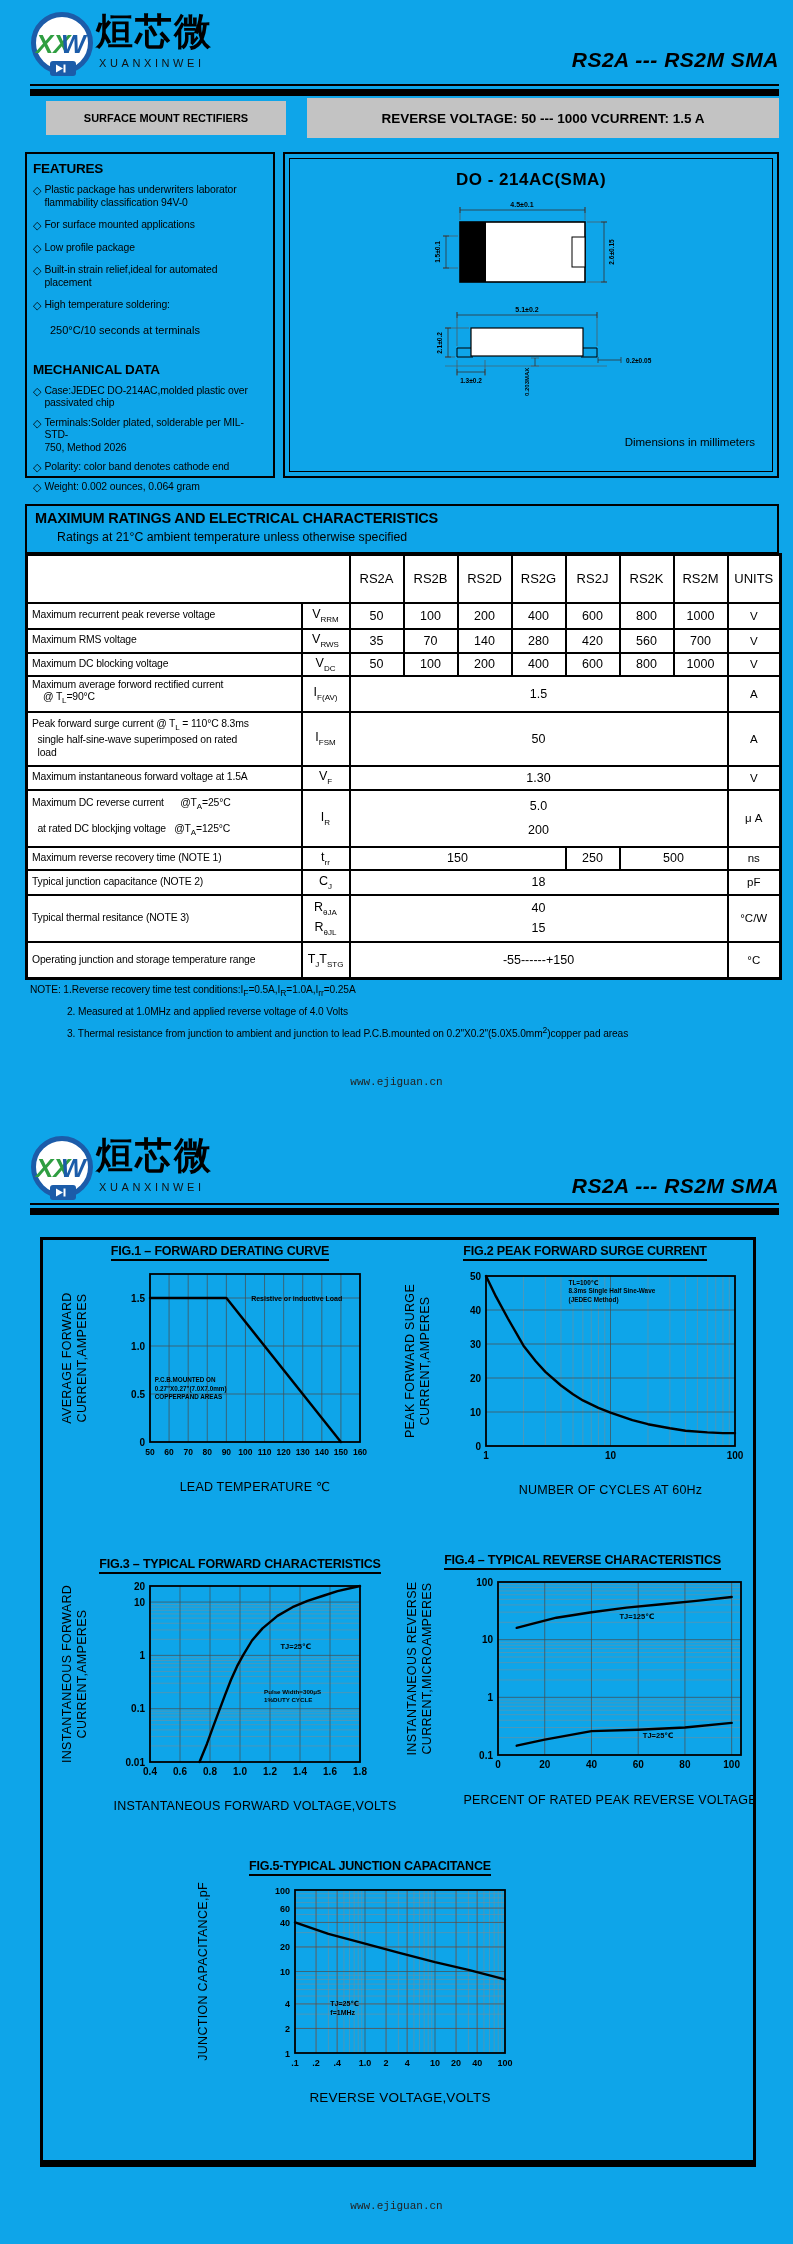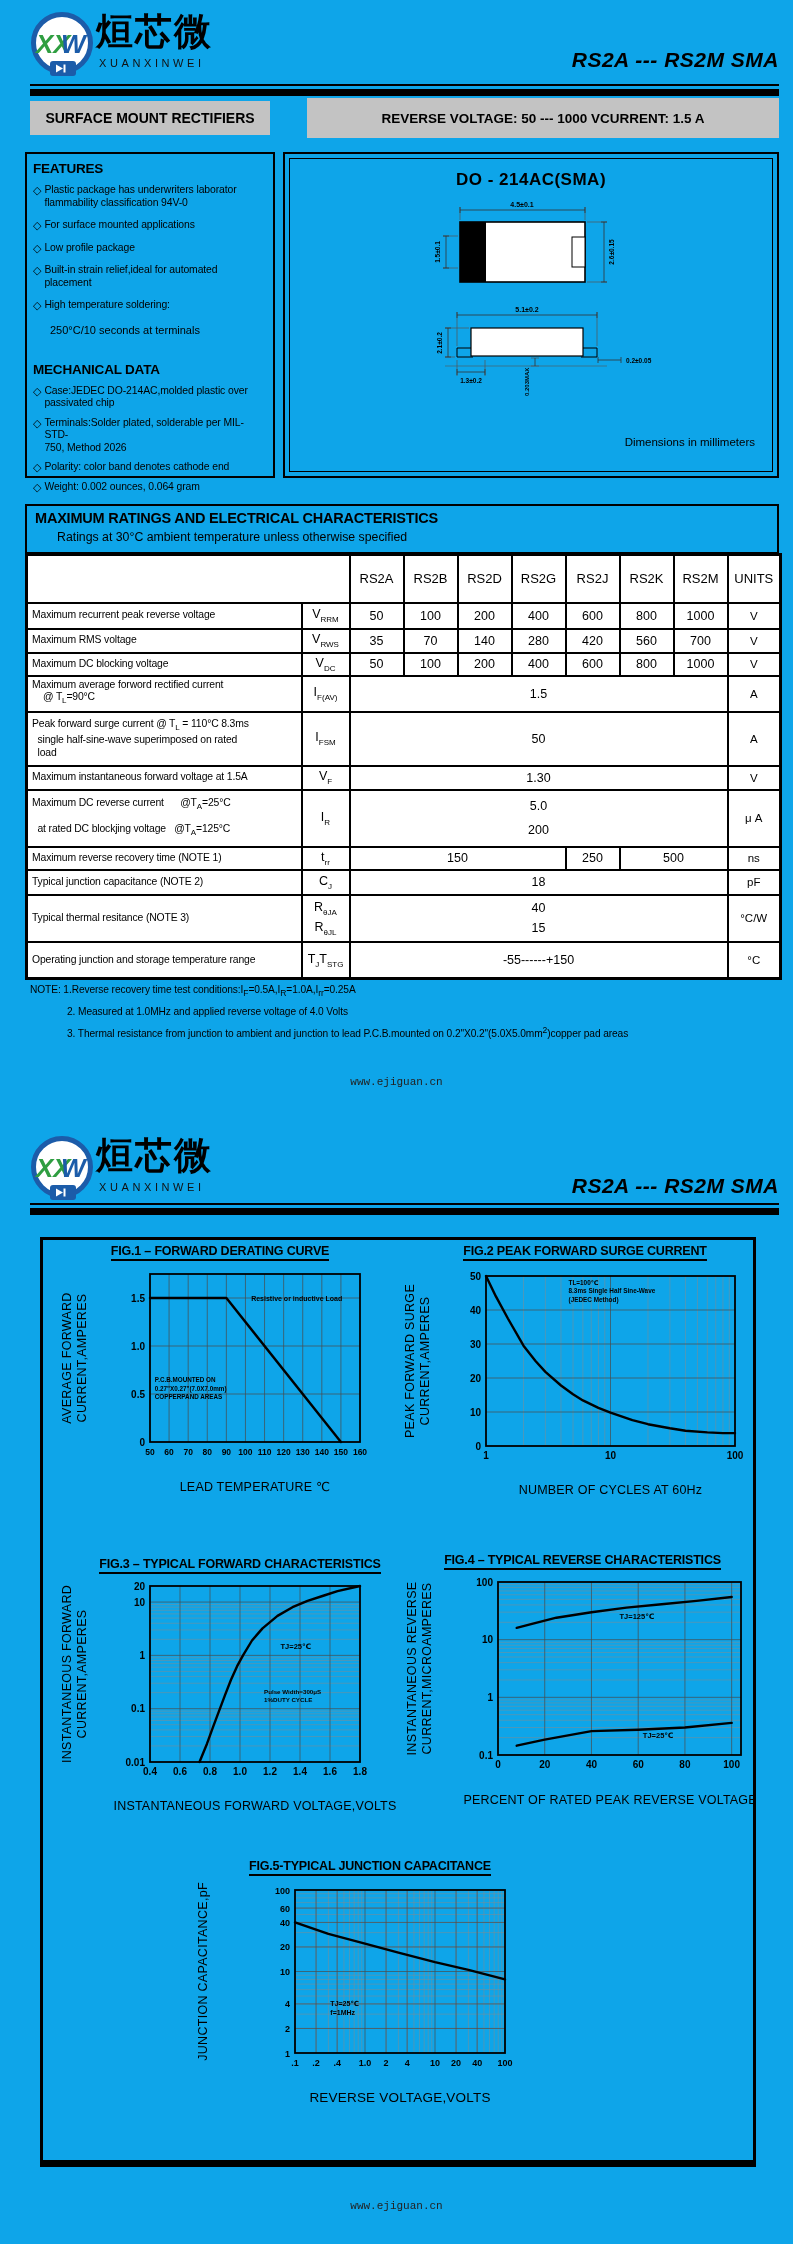--- a/index.html
+++ b/index.html
@@ -60,21 +60,21 @@
       <polygon points="28,54.5 28,62.5 35,58.5" fill="#fff"></polygon>
       <line x1="36.5" y1="54.5" x2="36.5" y2="62.5" stroke="#fff" stroke-width="2"></line>
     </svg>
   </div>
   <div class="abs brand-cn" style="left:96px;top:12px;">烜芯微</div>
   <div class="abs brand-en" style="left:99px;top:57px;">XUANXINWEI</div>
   <div class="abs part-title" style="right:14px;top:48px;">RS2A --- RS2M  SMA</div>
   <div class="abs rule-thin" style="left:30px;top:84px;width:749px;"></div>
   <div class="abs rule-thick" style="left:30px;top:89px;width:749px;"></div>
 
-  <div class="abs graybox" style="left:30px;top:101px;width:240px;height:34px;font-size:14px;">
+  <div class="abs graybox" style="left:46px;top:101px;width:240px;height:34px;font-size:11px;">
     <span>SURFACE MOUNT  RECTIFIERS</span>
   </div>
   <div class="abs graybox" style="left:307px;top:98px;width:472px;height:40px;flex-direction:row;font-size:13.5px;line-height:19px;">
     <span>REVERSE VOLTAGE: 50 --- 1000 V</span>
     <span>CURRENT: 1.5 A</span>
   </div>
 
   <div class="abs featbox" style="left:25px;top:152px;width:250px;height:326px;">
     <div class="sechead">FEATURES</div>
     <div id="feat-list">
@@ -175,21 +175,21 @@
         <line x1="303" y1="160" x2="326" y2="160" stroke="#333" stroke-width="0.8"></line>
         <line x1="303" y1="157" x2="303" y2="163" stroke="#333" stroke-width="0.8"></line>
         <line x1="326" y1="157" x2="326" y2="163" stroke="#333" stroke-width="0.8"></line>
         <text x="331" y="163" font-size="6.5" font-weight="bold" text-anchor="start">0.2±0.05</text>
       </svg>
     <div class="pkgnote">Dimensions in millimeters</div>
   </div>
 
   <div class="abs ratbox" style="left:25px;top:504px;width:754px;height:50px;">
     <div class="rtitle">MAXIMUM RATINGS AND ELECTRICAL CHARACTERISTICS</div>
-    <div class="rsub">Ratings at 30°C ambient temperature unless otherwise specified</div>
+    <div class="rsub">Ratings at 21°C ambient temperature unless otherwise specified</div>
   </div>
 
   <table class="abs rt" style="left:25px;top:553px;" id="ratings-table">
       <colgroup>
         <col style="width:275px">
         <col style="width:48px">
         <col style="width:54px">
         <col style="width:54px">
         <col style="width:54px">
         <col style="width:54px">

